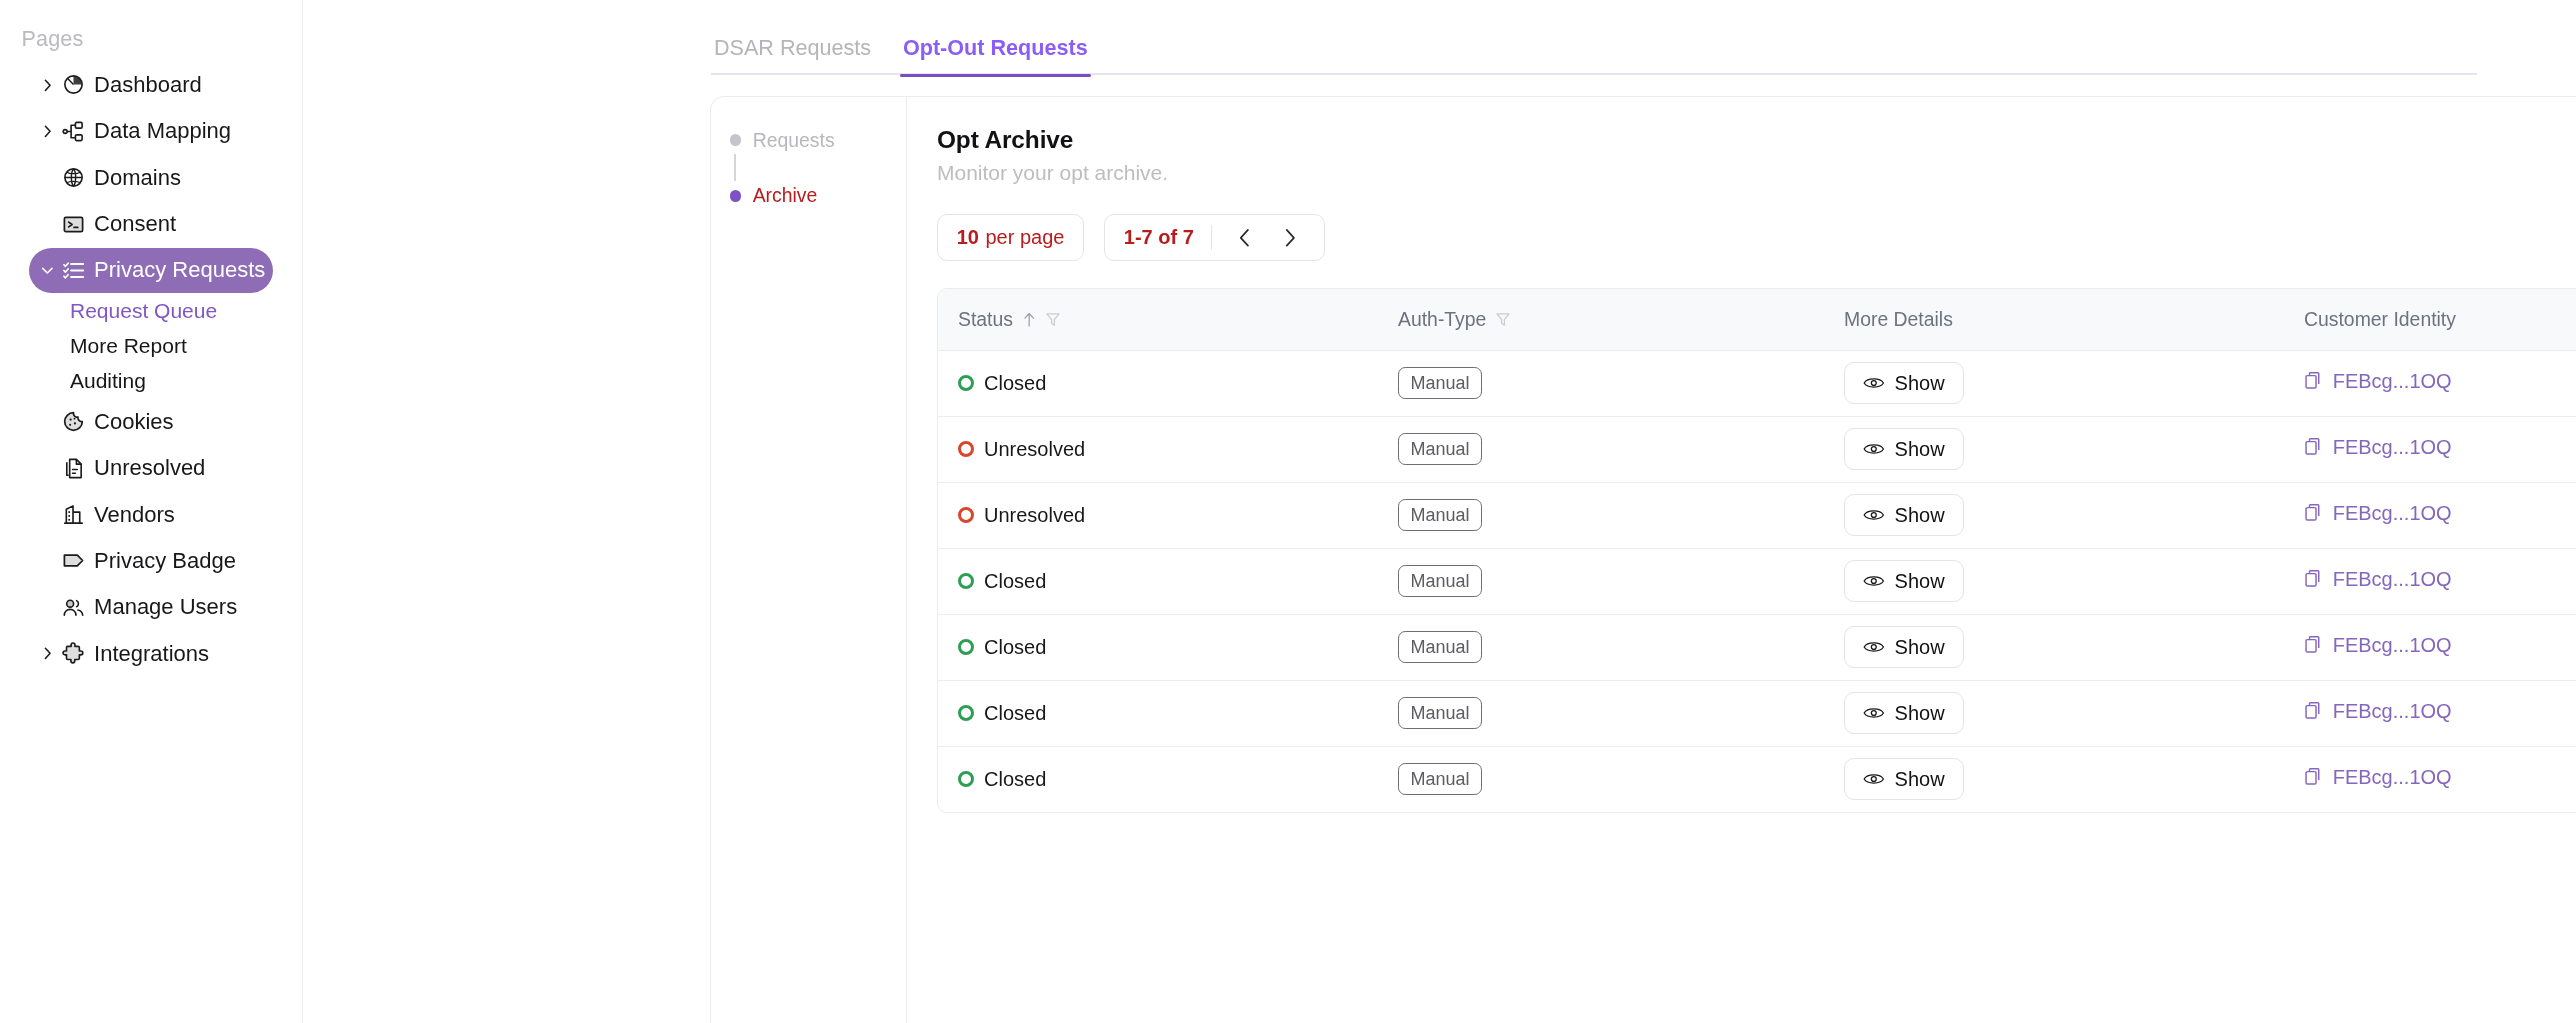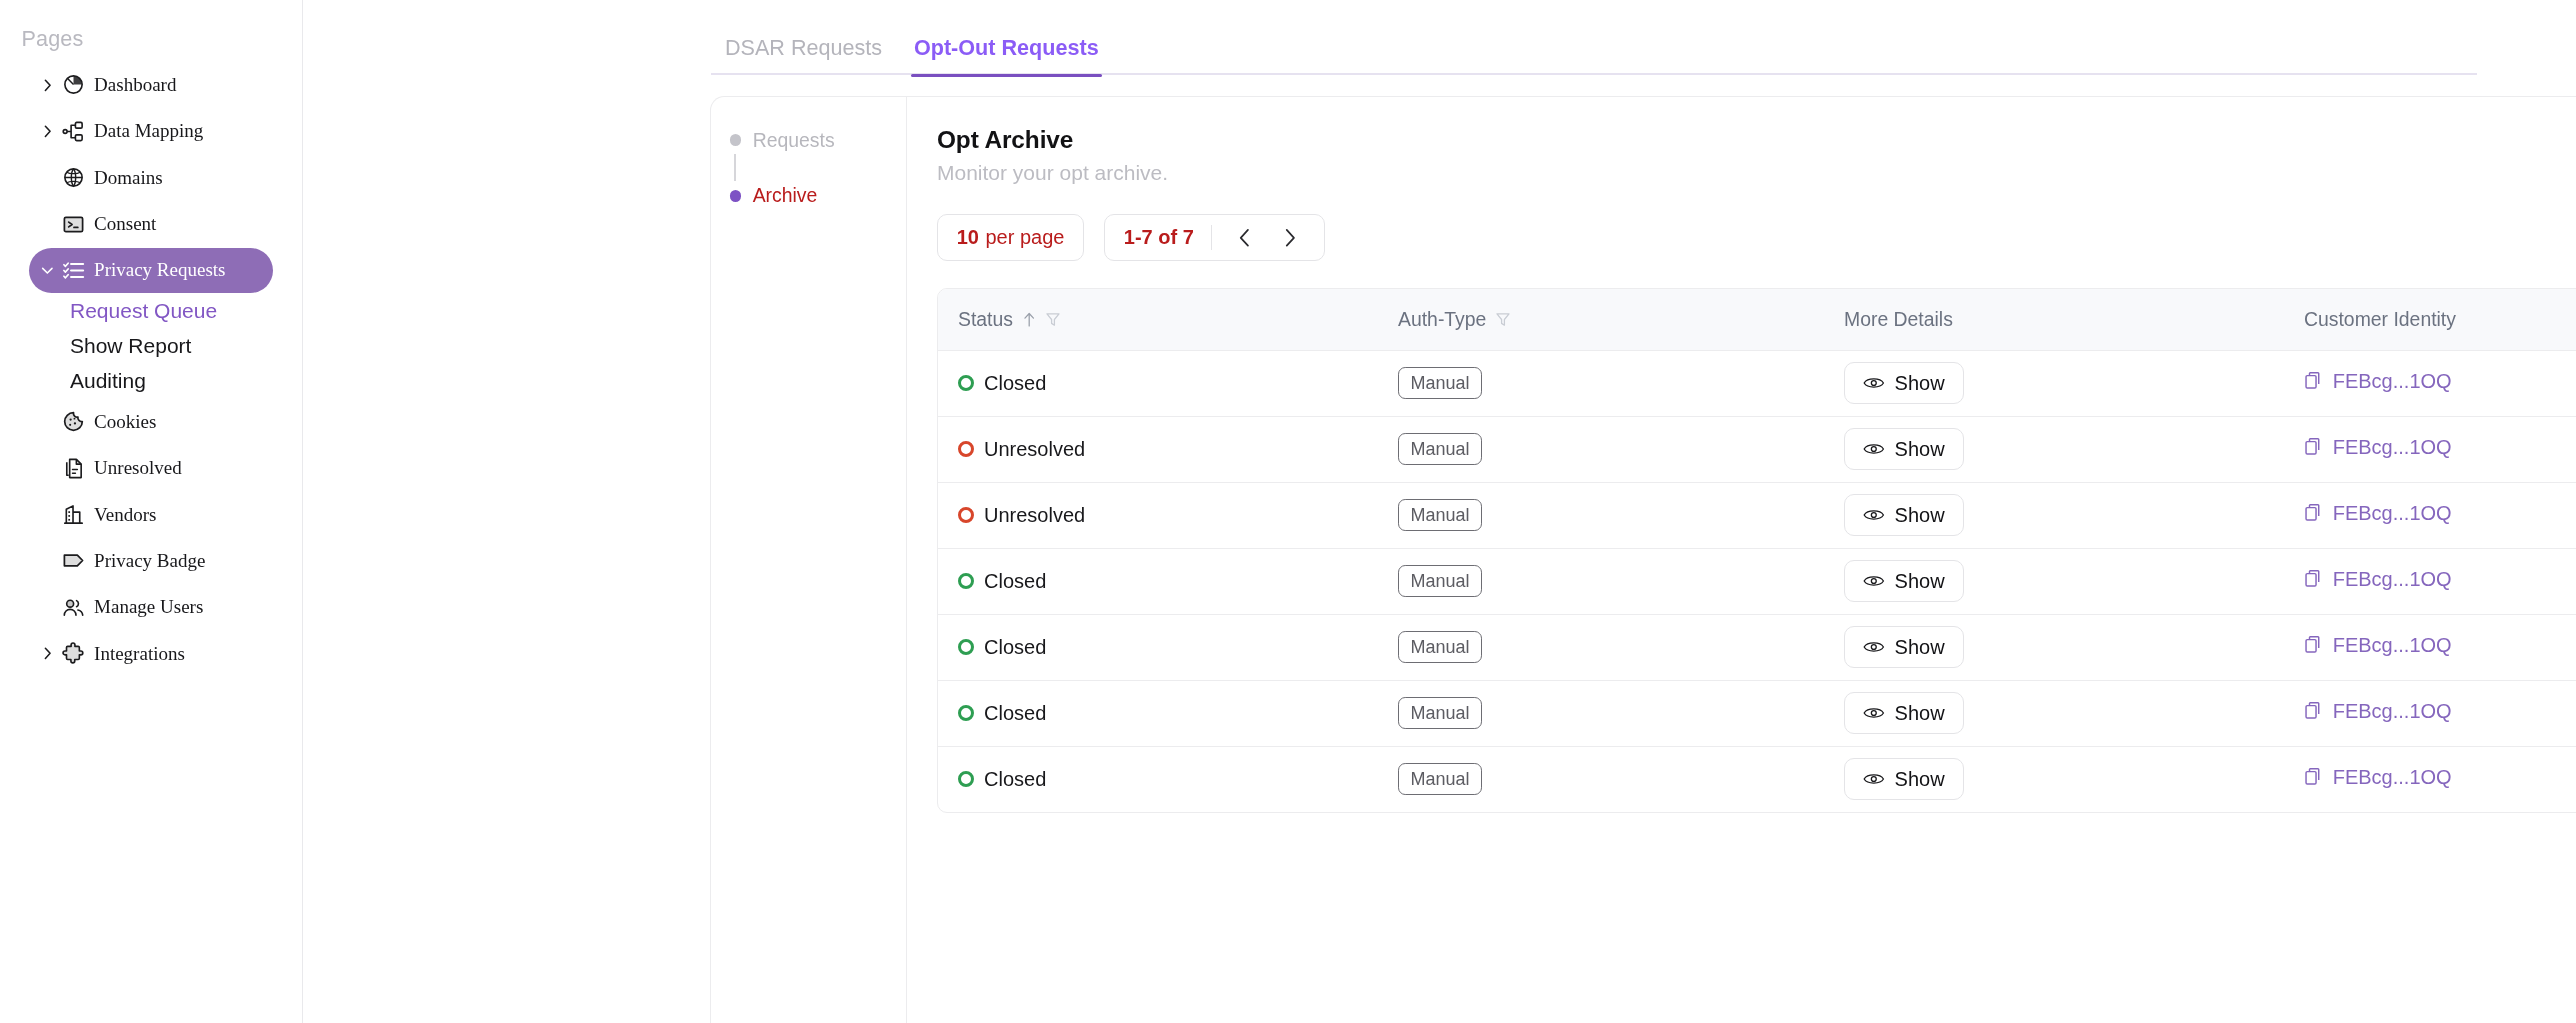--- a/index.html
+++ b/index.html
@@ -42,34 +42,34 @@
     display: flex; align-items: center; justify-content: center;
     font-size: 18.7px; line-height: 1;
   }
   .chev.empty { visibility: hidden; }
   .nav-icon {
     width: 32px; flex: 0 0 32px; height: 29px;
     display: flex; align-items: center; justify-content: center;
     margin-right: 4.3px;
   }
   .nav-label {
-    font-size: 19px; color: #18181b; white-space: nowrap; font-family: Liberation Serif, serif;
+    font-size: 22px; color: #18181b; white-space: nowrap;
   }
   .subnav { display: flex; flex-direction: column; padding-left: 0; }
   .subnav-row {
     height: 35px; display: flex; align-items: center;
     padding-left: 70px; cursor: pointer;
   }
   .subnav-label { font-size: 21px; color: #18181b; }
   .subnav-row.active .subnav-label { color: #8257c4; }
 
   
   .main { flex: 1; height: 1024px; background: #fff; position: relative; }
   .tabs-bar {
-    position: absolute; left: 419px; right: 0; top: 0;
+    position: absolute; left: 408px; right: 0; top: 0;
     height: 75px;
   }
   .tabs {
     display: flex; align-items: flex-end; gap: 26px;
     height: 100%;
     padding-left: 0;
     border-bottom: 0;
   }
   .tab {
     font-size: 21.6px; color: #b4b4bb; padding: 0 2.9px 14.4px 2.9px;
@@ -278,21 +278,21 @@
               <path d="M9.5 5.2 H22 M9.5 12 H22 M9.5 18.8 H22" stroke="currentColor" stroke-width="2.3" stroke-linecap="round"></path>
             </svg>
           </span>
           <span class="nav-label">Privacy Requests</span>
         </div>
         <div class="subnav">
           <div class="subnav-row active">
             <span class="subnav-label">Request Queue</span>
           </div>
           <div class="subnav-row">
-            <span class="subnav-label">Show Report</span>
+            <span class="subnav-label">More Report</span>
           </div>
           <div class="subnav-row">
             <span class="subnav-label">Auditing</span>
           </div>
         </div>
         <div class="nav-row">
           <span class="chev empty">
             <svg width="18.7" height="18.7" viewBox="0 0 24 24">
               <path d="M9.5 5.5 L15.5 12 L9.5 18.5" fill="none" stroke="currentColor" stroke-width="2" stroke-linecap="round" stroke-linejoin="round"></path>
             </svg>

